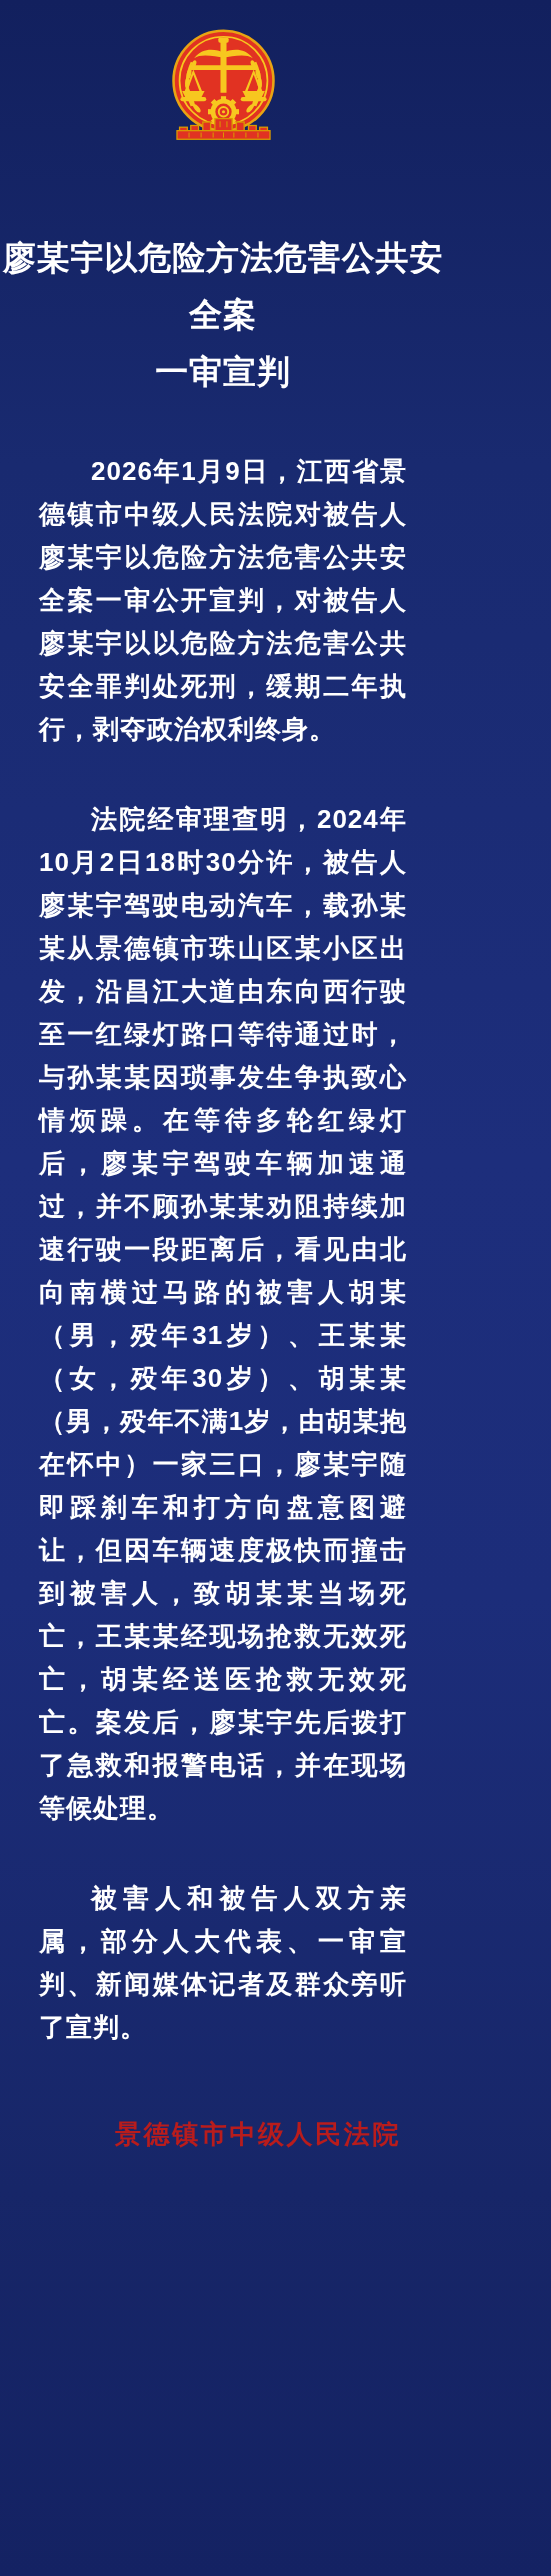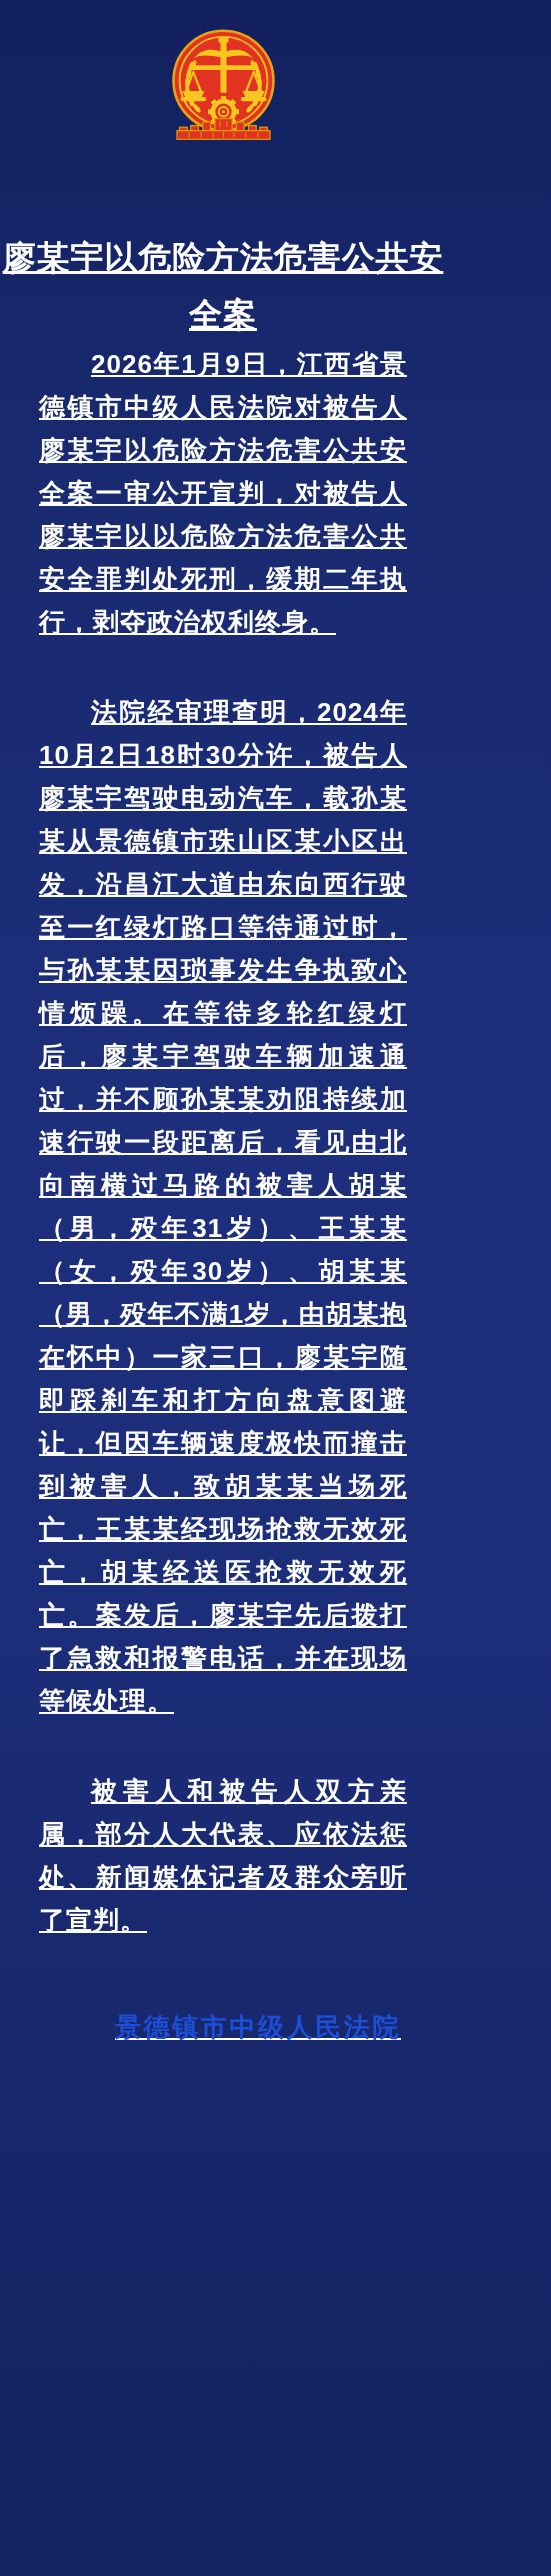--- a/index.html
+++ b/index.html
@@ -11,40 +11,41 @@
     font-family: "Liberation Sans", "DejaVu Sans", sans-serif;
     background: linear-gradient(180deg,
       #12205e 0%,
       #192a70 18%,
       #1d2e7c 45%,
       #1c2d7a 62%,
       #172668 85%,
       #142263 100%);
     color: #ffffff;
   }
-  .poster { width: 446px; height: 2576px; position: relative; text-decoration: underline; }
+  .poster { width: 446px; height: 2576px; position: relative; }
 
   .emblem-wrap {
     padding-top: 29px;
     display: flex;
     justify-content: center;
   }
 
   .title {
     margin-top: 88px;
     text-align: center;
     font-size: 33px;
     font-weight: 700;
     line-height: 57px;
     letter-spacing: 0.9px;
     color: #ffffff;
   }
   .title span { display: block; }
 
   .content {
+    margin-top: 50px;
     padding: 0 39px;
   }
   .content p {
     font-size: 26px;
     line-height: 43px;
     letter-spacing: 1px;
     font-weight: 600;
     text-align: justify;
     text-justify: inter-ideograph;
     text-indent: 2em;
@@ -56,21 +57,21 @@
   .signature {
     margin-top: 56px;
     margin-left: auto;
     margin-right: 45px;
     width: max-content;
     text-align: center;
     font-size: 26px;
     font-weight: 600;
     line-height: 59px;
     letter-spacing: 2.6px;
-    color: #1d4ed8;
+    color: #b91c1c;
   }
 </style>
 </head>
 <body>
 
 <div class="poster">
 
   <div class="emblem-wrap">
     <svg width="107" height="112" viewBox="0 0 124 130" xmlns="http://www.w3.org/2000/svg">
 
@@ -146,26 +147,27 @@
         <line x1="62" y1="120" x2="62" y2="126"></line>
         <line x1="74" y1="120" x2="74" y2="126"></line>
         <line x1="88" y1="120" x2="88" y2="126"></line>
         <line x1="102" y1="120" x2="102" y2="126"></line>
       </g>
     </svg>
   </div>
 
   <h1 class="title">
     <span>廖某宇以危险方法危害公共安全案</span>
+    <span>一审宣判</span>
   </h1>
 
   <div class="content">
     <p>2026年1月9日，江西省景德镇市中级人民法院对被告人廖某宇以危险方法危害公共安全案一审公开宣判，对被告人廖某宇以以危险方法危害公共安全罪判处死刑，缓期二年执行，剥夺政治权利终身。</p>
     <p>法院经审理查明，2024年10月2日18时30分许，被告人廖某宇驾驶电动汽车，载孙某某从景德镇市珠山区某小区出发，沿昌江大道由东向西行驶至一红绿灯路口等待通过时，与孙某某因琐事发生争执致心情烦躁。在等待多轮红绿灯后，廖某宇驾驶车辆加速通过，并不顾孙某某劝阻持续加速行驶一段距离后，看见由北向南横过马路的被害人胡某（男，殁年31岁）、王某某（女，殁年30岁）、胡某某（男，殁年不满1岁，由胡某抱在怀中）一家三口，廖某宇随即踩刹车和打方向盘意图避让，但因车辆速度极快而撞击到被害人，致胡某某当场死亡，王某某经现场抢救无效死亡，胡某经送医抢救无效死亡。案发后，廖某宇先后拨打了急救和报警电话，并在现场等候处理。</p>
-    <p>被害人和被告人双方亲属，部分人大代表、应依法惩处、新闻媒体记者及群众旁听了宣判。</p>
+    <p>被害人和被告人双方亲属，部分人大代表、一审宣判、新闻媒体记者及群众旁听了宣判。</p>
   </div>
 
   <div class="signature">
     <div>景德镇市中级人民法院</div>
   </div>
 
 </div>
 
 
 </body></html>

